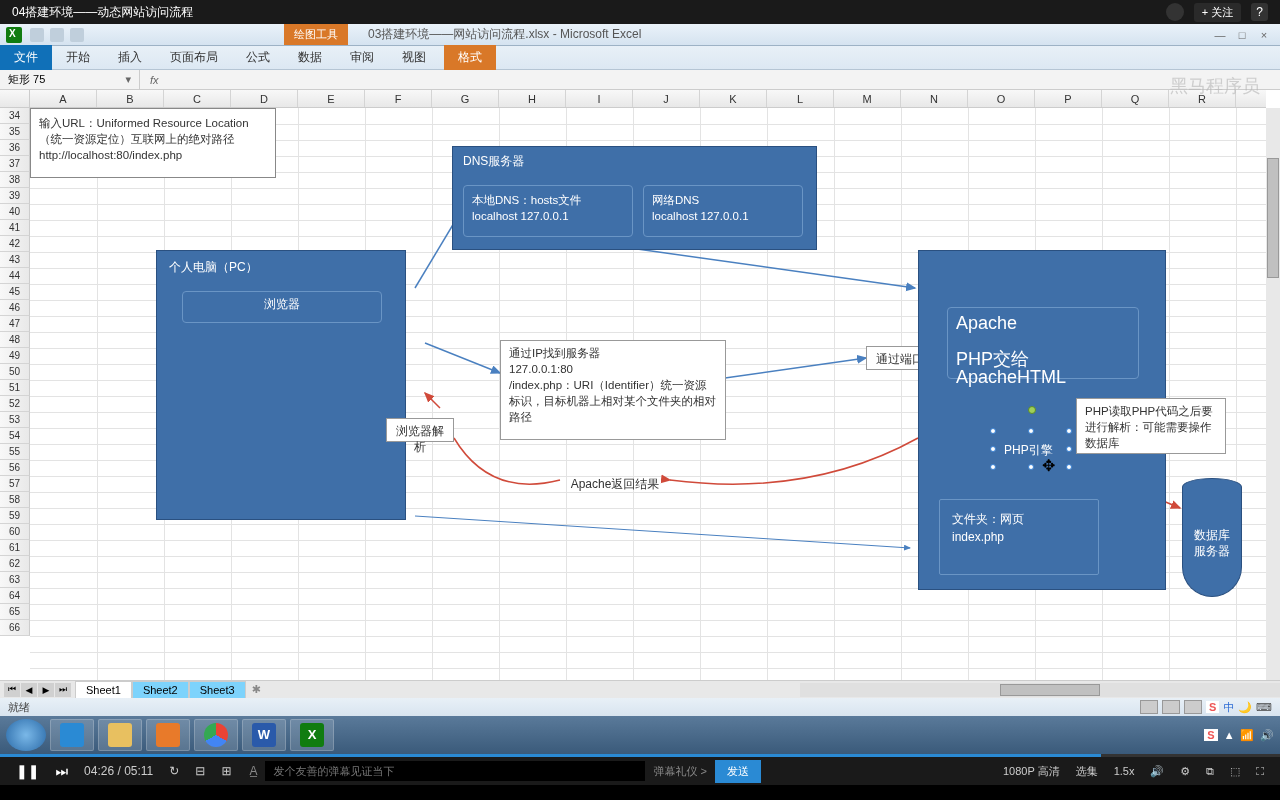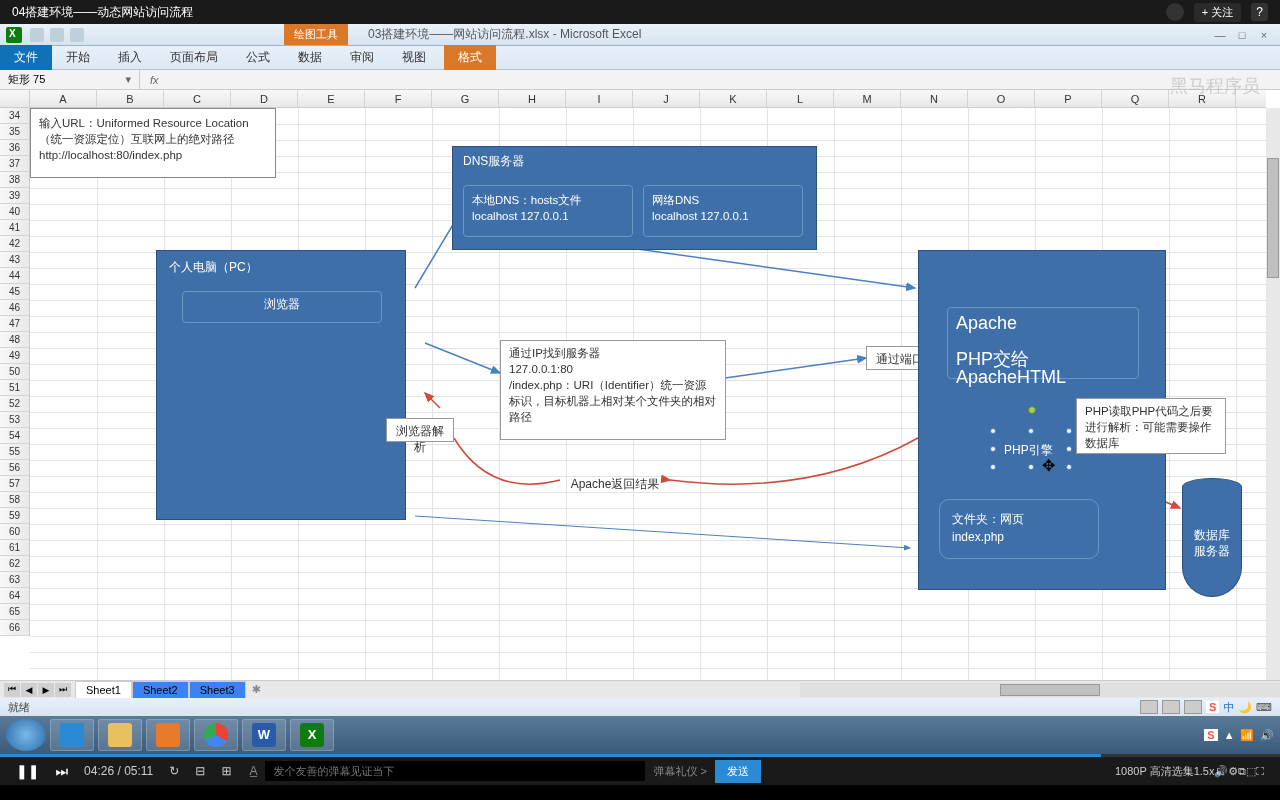--- a/index.html
+++ b/index.html
@@ -55,35 +55,35 @@
 .dns-inner1{left:10px;top:38px;width:170px;height:52px;padding:6px 8px;font-size:11.5px;line-height:16px;}
 .dns-inner2{left:190px;top:38px;width:160px;height:52px;padding:6px 8px;font-size:11.5px;line-height:16px;}
 
 
 .srv-box{left:888px;top:142px;width:248px;height:340px;}
 .srv-title{padding:8px 12px;font-size:12px;line-height:16px;}
 .apache-box{left:28px;top:56px;width:192px;height:72px;padding:6px 8px;font-size:18px;line-height:18px;}
 .php-engine{position:absolute;left:974px;top:334px;color:#fff;font-size:12px;z-index:4;}
 .handle{position:absolute;width:6px;height:6px;background:#fff;border:1px solid #3a82d4;border-radius:50%;}
 .rot-handle{position:absolute;width:8px;height:8px;background:#9fd05a;border:1px solid #5a8a2a;border-radius:50%;}
-.folder-box{left:20px;top:248px;width:160px;height:60px;border-radius:10px;padding:10px 12px;font-size:12px;line-height:18px;}
+.folder-box{left:20px;top:248px;width:160px;height:76px;border-radius:2px;padding:10px 12px;font-size:12px;line-height:18px;}
 .db-cyl{position:absolute;left:1152px;top:370px;width:60px;height:130px;}
 .cyl-top{width:60px;height:18px;background:#3f6fa8;border:1px solid #2a5080;border-radius:50%;}
 .cyl-body{width:60px;height:110px;background:#3f6fa8;border:1px solid #2a5080;border-top:none;border-radius:0 0 30px 30px;margin-top:-9px;color:#fff;font-size:12px;text-align:center;padding-top:40px;line-height:16px;}
 
 .ip-box{left:470px;top:232px;width:226px;height:100px;font-size:11.5px;line-height:16px;}
 .port-box{left:836px;top:238px;width:68px;height:24px;text-align:center;line-height:16px;}
 .parse-box{left:356px;top:310px;width:68px;height:24px;text-align:center;line-height:16px;}
 .apache-ret{left:530px;top:366px;width:110px;height:20px;text-align:center;line-height:12px;border:none;background:transparent;font-size:12px;}
 .php-read{left:1046px;top:290px;width:150px;height:56px;font-size:11.5px;line-height:16px;}
 
 .sheet-tabs{height:18px;background:#e8e8e8;display:flex;align-items:center;font-size:11px;border-top:1px solid #ccc;}
 .sheet-nav{display:flex;gap:1px;padding:0 4px;}
 .sheet-nav span{width:16px;height:14px;background:#d0d0d0;display:flex;align-items:center;justify-content:center;font-size:9px;}
-.sheet-tab{padding:2px 10px;background:#3b82f6;border:1px solid #ccc;border-bottom:none;}
+.sheet-tab{padding:2px 10px;background:#7dd3fc;border:1px solid #ccc;border-bottom:none;}
 .sheet-tab.active{background:#fff;}
 .hscroll{flex:1;margin-left:auto;height:14px;background:#e0e0e0;position:relative;max-width:480px;}
 .hscroll-thumb{position:absolute;left:200px;width:100px;height:12px;top:1px;background:#c0c0c0;border:1px solid #999;}
 
 .status-bar{height:18px;background:linear-gradient(#e8f0f7,#d8e4ef);display:flex;align-items:center;font-size:11px;padding:0 8px;color:#444;}
 .status-right{margin-left:auto;display:flex;align-items:center;gap:4px;}
 .view-btn{width:18px;height:14px;background:#ccc;border:1px solid #999;}
 .ime{color:#e55;font-weight:bold;background:#fff;padding:0 3px;}
 
 .taskbar{height:38px;background:linear-gradient(#5a7a9a,#3a5a7a);display:flex;align-items:center;padding:0 6px;gap:4px;}
@@ -91,21 +91,21 @@
 .tb-btn{width:44px;height:32px;background:rgba(255,255,255,0.15);border:1px solid rgba(255,255,255,0.2);border-radius:2px;display:flex;align-items:center;justify-content:center;}
 .tb-icon{width:24px;height:24px;border-radius:3px;}
 .tray{margin-left:auto;display:flex;align-items:center;gap:6px;color:#fff;font-size:11px;}
 
 .video-bar{height:28px;background:#1a1a1a;display:flex;align-items:center;padding:0 16px;gap:18px;color:#ccc;font-size:12px;}
 .vb-left{display:flex;align-items:center;gap:16px;}
 .play-icon{color:#fff;font-size:14px;}
 .vb-center{flex:1;display:flex;align-items:center;gap:8px;}
 .danmu-input{flex:1;max-width:380px;background:#000000;border:none;color:#888;padding:4px 8px;font-size:11px;}
 .send-btn{background:#2a8ad4;color:#fff;padding:4px 12px;font-size:11px;}
-.vb-right{display:flex;align-items:center;gap:0;font-size:11px;}
+.vb-right{display:flex;align-items:center;gap:16px;font-size:11px;}
 .cursor-move{position:absolute;left:1012px;top:348px;z-index:10;font-size:16px;color:#000;pointer-events:none;}
 </style>
 </head>
 <body>
 
 <div class="topbar">
   <span>04搭建环境——动态网站访问流程</span>
   <div class="topbar-right">
     <div class="circle-icon"></div>
     <span class="follow-btn">+ 关注</span>

